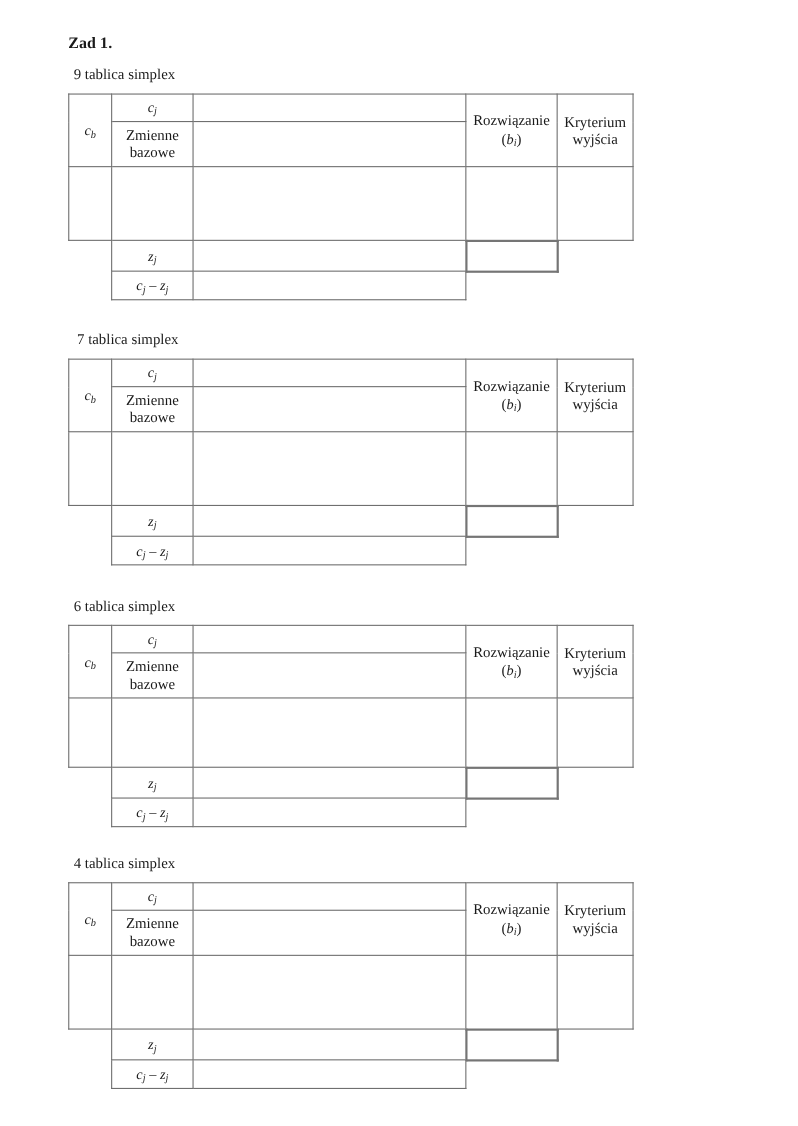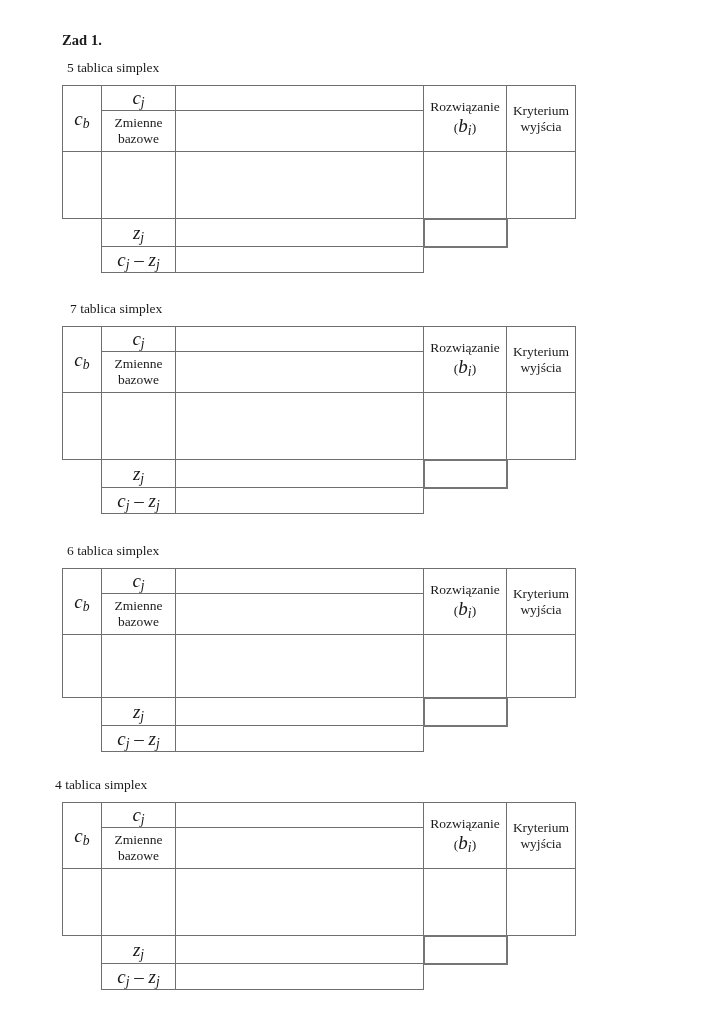--- a/index.html
+++ b/index.html
@@ -74,21 +74,21 @@
   .col-cb    { width: 39px; }
   .col-lbl   { width: 74px; }
   .col-body  { width: 248px; }
   .col-sol   { width: 83px; }
   .col-crit  { width: 69px; }
 
   
   .m {
     font-family: "Liberation Serif", "DejaVu Serif", serif;
     font-style: italic;
-    font-size: 19px;
+    font-size: 13px;
     white-space: nowrap;
   }
   .m sub {
     font-style: italic;
     font-size: 0.72em;
     vertical-align: -0.22em;
     line-height: 0;
   }
   .hdr-text {
     font-style: normal;
@@ -108,21 +108,21 @@
     font-style: normal;
   }
 </style>
 </head>
 <body>
 
 <div class="page">
 
   <div class="doc-title">Zad 1.</div>
 
-  <div class="caption" style="left:67px; top:60px;">5 tablica simplex</div>
+  <div class="caption" style="left:67px; top:60px;">9 tablica simplex</div>
 
   <div class="tbl-block" style="left:62px; top:85px;">
     <table class="simplex">
       <colgroup>
         <col class="col-cb">
           <col class="col-lbl">
           <col class="col-body">
           <col class="col-sol">
           <col class="col-crit">
       </colgroup>
@@ -312,21 +312,21 @@
             <span class="m"><span>c</span><sub>j</sub> <span>–</span> <span>z</span><sub>j</sub></span>
           </td>
           <td class="blank"></td>
           <td class="no-border"></td>
           <td class="no-border"></td>
         </tr>
       </tbody>
     </table>
   </div>
 
-  <div class="caption" style="left:55px; top:777px;text-align:right;">4 tablica simplex</div>
+  <div class="caption" style="left:67px; top:777px;text-align:right;">4 tablica simplex</div>
 
   <div class="tbl-block" style="left:62px; top:802px;">
     <table class="simplex">
       <colgroup>
         <col class="col-cb">
           <col class="col-lbl">
           <col class="col-body">
           <col class="col-sol">
           <col class="col-crit">
       </colgroup>

